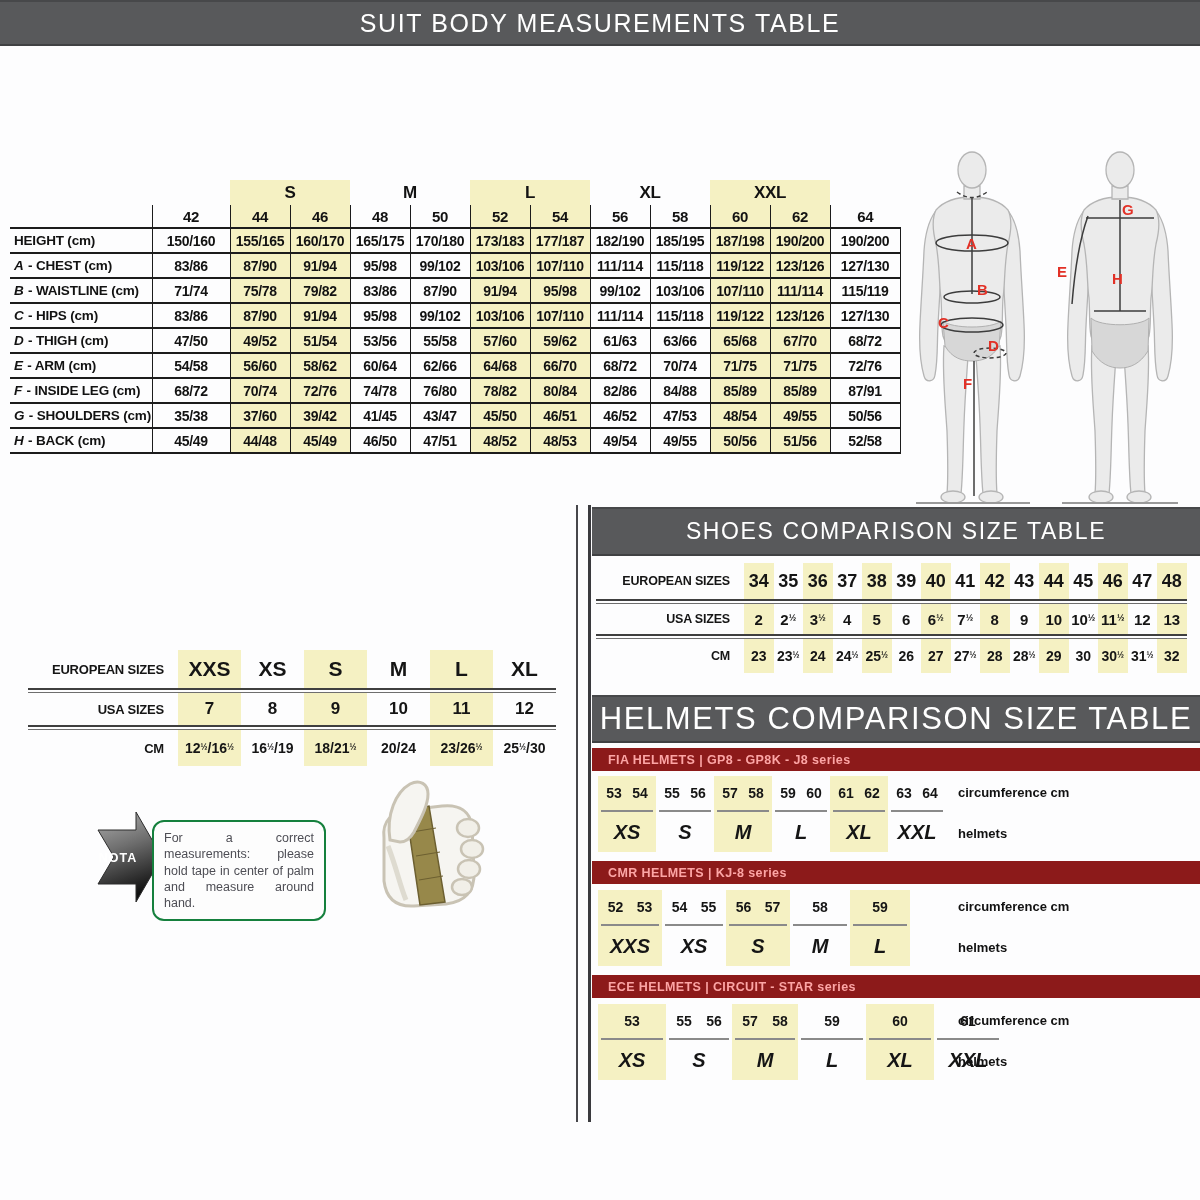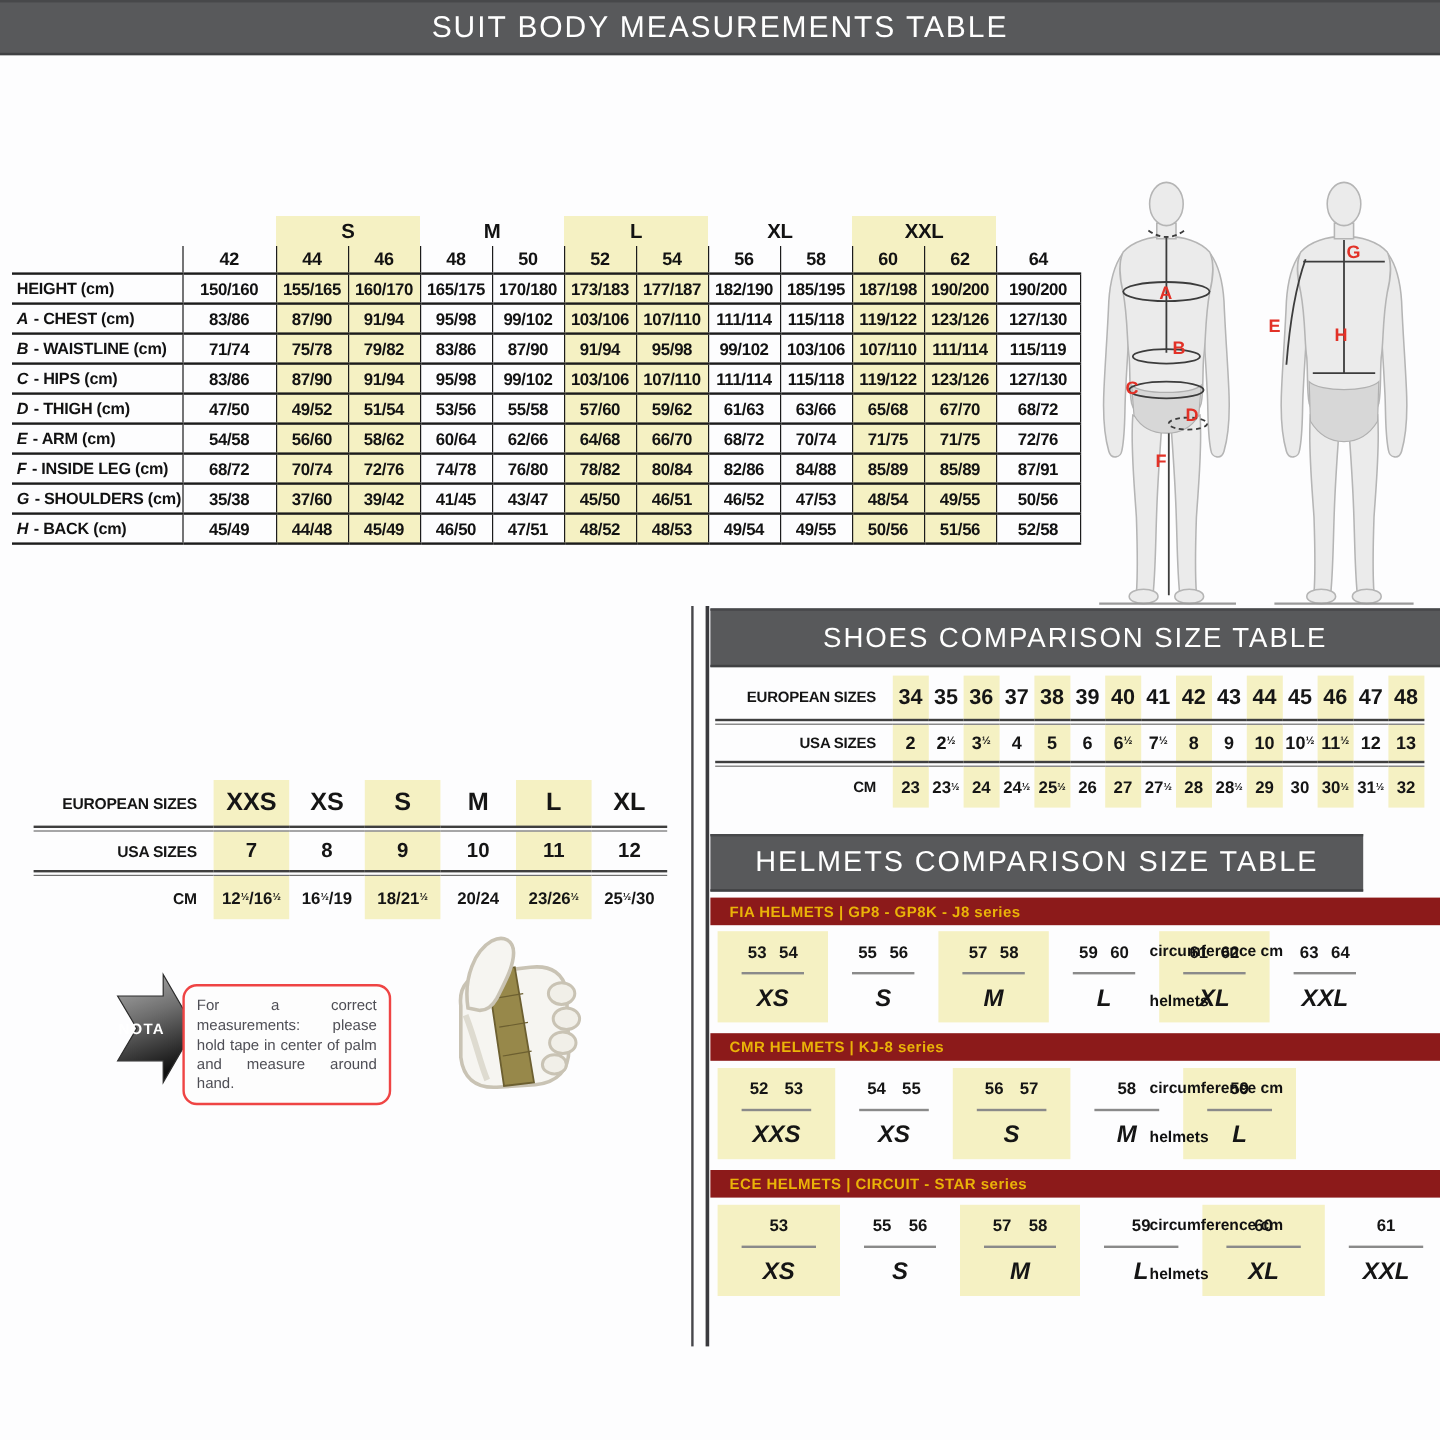--- a/index.html
+++ b/index.html
@@ -55,49 +55,49 @@
   .gloves-wrap{position:absolute;left:28px;top:650px;}
   .gl col.c-lbl{width:150px;} .gl col{width:63px;}
   .gl .r0 td{font-size:21px;height:38px;}
   .gl .r1 td{font-size:17px;height:32px;}
   .gl .r2 td{font-size:14px;height:36px;}
   .gl td.lbl{font-size:13px;}
 
   
   .nota-arrow{position:absolute;left:94px;top:806px;width:72px;height:102px;}
   .nota-box{position:absolute;left:152px;top:820px;width:174px;box-sizing:border-box;
-            border:2px solid #ef4444;border-radius:12px;background:#fdfdfd;
+            border:2px solid #15803d;border-radius:12px;background:#fdfdfd;
             padding:8px 10px;font-size:12.5px;color:#4e4e55;text-align:justify;line-height:1.3;}
   .thumb{position:absolute;left:356px;top:776px;width:150px;height:150px;}
 
   
   .vline{position:absolute;top:505px;height:617px;background:#47474b;}
   .vline1{left:576px;width:2px;}
   .vline2{left:588px;width:3px;background:#3a3a3e;}
 
   
   .rpanel{position:absolute;left:590px;top:505px;width:610px;height:640px;}
   .shoes-head{left:2px;top:2px;width:608px;height:45px;font-size:23px;}
-  .helm-head{left:2px;top:190px;width:544px;height:44px;font-size:24px;}
+  .helm-head{left:2px;top:190px;width:608px;height:44px;font-size:31px;}
 
   .shoes-wrap{position:absolute;left:6px;top:58px;}
   .sh col.c-lbl{width:148px;} .sh col{width:29.5px;}
   .sh .r0 td{font-size:18px;height:36px;}
   .sh .r1 td{font-size:15px;height:30px;}
   .sh .r2 td{font-size:14px;height:34px;}
   .sh td.lbl{font-size:12.5px;}
 
   .series-bar{position:absolute;left:2px;width:608px;height:23px;background:var(--maroon);
-              color:#eab308;display:flex;align-items:center;padding-left:16px;box-sizing:border-box;
+              color:#fca5a5;display:flex;align-items:center;padding-left:16px;box-sizing:border-box;
               font-size:12.5px;font-weight:bold;letter-spacing:0.4px;}
   .bar-0{top:243px;} .bar-1{top:356px;text-align:right;} .bar-2{top:470px;}
   .helm-table{position:absolute;left:8px;width:600px;height:78px;}
   .ht-0{top:271px;} .ht-1{top:385px;} .ht-2{top:499px;}
   .groups{display:flex;align-items:stretch;}
-  .hgroup{padding:0 20px;}
+  .hgroup{padding:0 3px;}
   .hgroup.hl{background:var(--yellow);}
   .nums{display:flex;justify-content:center;align-items:center;height:34px;border-bottom:2px solid #8a8a8a;}
   .nums span{width:26px;text-align:center;font-weight:bold;font-size:14px;color:#151515;}
   .hletter{height:40px;display:flex;align-items:center;justify-content:center;
            font-style:italic;font-weight:bold;font-size:20px;color:#151515;}
   .hgroup.g1{min-width:54px;}
   .ht-1 .nums span{width:29px;}
   .ht-2 .nums span{width:30px;}
   .ht-2 .hgroup.g1{min-width:62px;}
   .circ-label,.helm-label{position:absolute;left:360px;font-weight:bold;font-size:13px;color:#111;}

